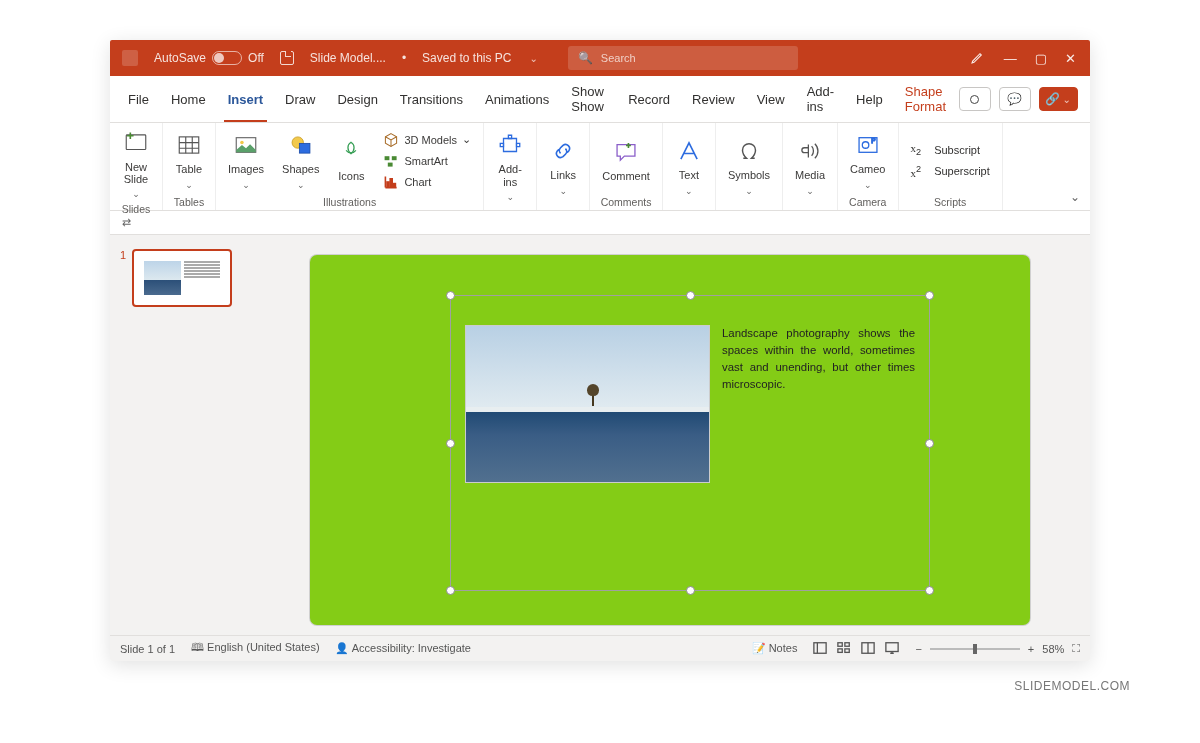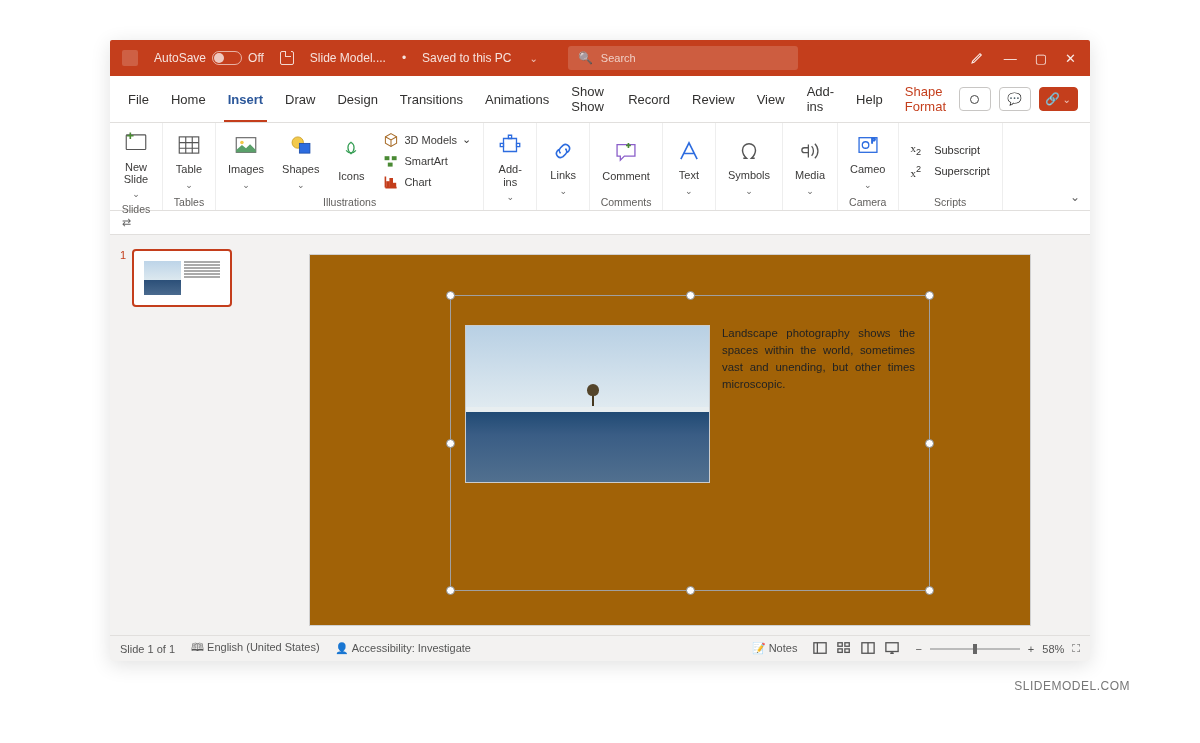--- a/index.html
+++ b/index.html
@@ -60,21 +60,21 @@
 .workspace { display: flex; height: 400px; background: #f3f2f1; }
 .thumbs { width: 140px; background: #f3f2f1; padding: 14px 10px; }
 .thumbwrap { display: flex; gap: 6px; align-items: flex-start; }
 .thumbnum { font-size: 11px; color: #C43E1C; }
 .thumb { width: 100px; height: 58px; background: #fff; border: 2px solid #C43E1C; border-radius: 4px; position: relative; overflow: hidden; }
 .thumb-inner { position: absolute; left: 10px; top: 10px; right: 10px; bottom: 10px; display: flex; gap: 3px; }
 .thumb-img { flex: 1; background: linear-gradient(to bottom, #bdd4e8 0%, #dce8ef 55%, #2b4f78 55%, #4a6a8e 100%); }
 .thumb-txt { flex: 1; display: flex; flex-direction: column; gap: 1px; }
 .thumb-txt span { height: 2px; background: #aaa; }
 .canvas-area { flex: 1; display: flex; align-items: flex-start; justify-content: center; padding: 20px 30px; overflow: hidden; }
-.slide { width: 720px; height: 370px; background: #a16207; box-shadow: 0 0 0 1px #d0d0d0; position: relative; }
+.slide { width: 720px; height: 370px; background: #84cc16; box-shadow: 0 0 0 1px #d0d0d0; position: relative; border-radius: 7px; }
 .selbox { position: absolute; left: 140px; top: 40px; width: 480px; height: 296px; border: 1px solid #a0a0a0; }
 .handle { position: absolute; width: 9px; height: 9px; background: #fff; border: 1px solid #888; border-radius: 50%; }
 .h-tl{top:-5px;left:-5px}.h-tr{top:-5px;right:-5px}.h-bl{bottom:-5px;left:-5px}.h-br{bottom:-5px;right:-5px}
 .h-tm{top:-5px;left:50%;margin-left:-4px}.h-bm{bottom:-5px;left:50%;margin-left:-4px}
 .h-ml{top:50%;left:-5px;margin-top:-4px}.h-mr{top:50%;right:-5px;margin-top:-4px}
 .content { position: absolute; left: 155px; top: 70px; width: 450px; display: flex; gap: 12px; align-items: flex-start; }
 .slide-img { width: 245px; height: 158px; background: linear-gradient(to bottom, #b8d0e4 0%, #e0eaf0 52%, #e8eef0 52%, #e8eef0 55%, #204a74 55%, #3a5d85 70%, #51708f 100%); position: relative; flex-shrink: 0; border:1px solid #ccc; }
 .tree { position: absolute; left: 52%; top: 42%; width: 1.4px; height: 14px; background: #46381f; }
 .tree::before { content: ""; position: absolute; top: -8px; left: -5px; width: 12px; height: 12px; background: #54452b; border-radius: 50% 50% 45% 45%; }
 .slide-text { flex: 1; font-size: 11.4px; color: #222; line-height: 1.5; text-align: justify; }

